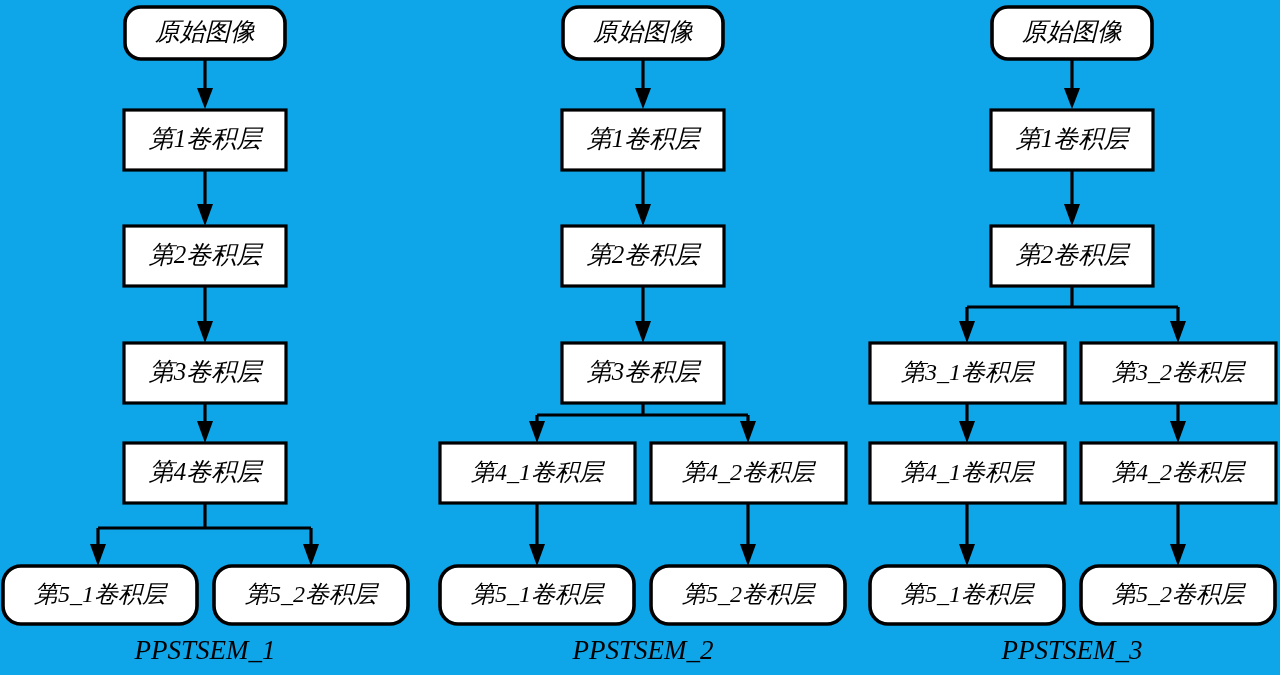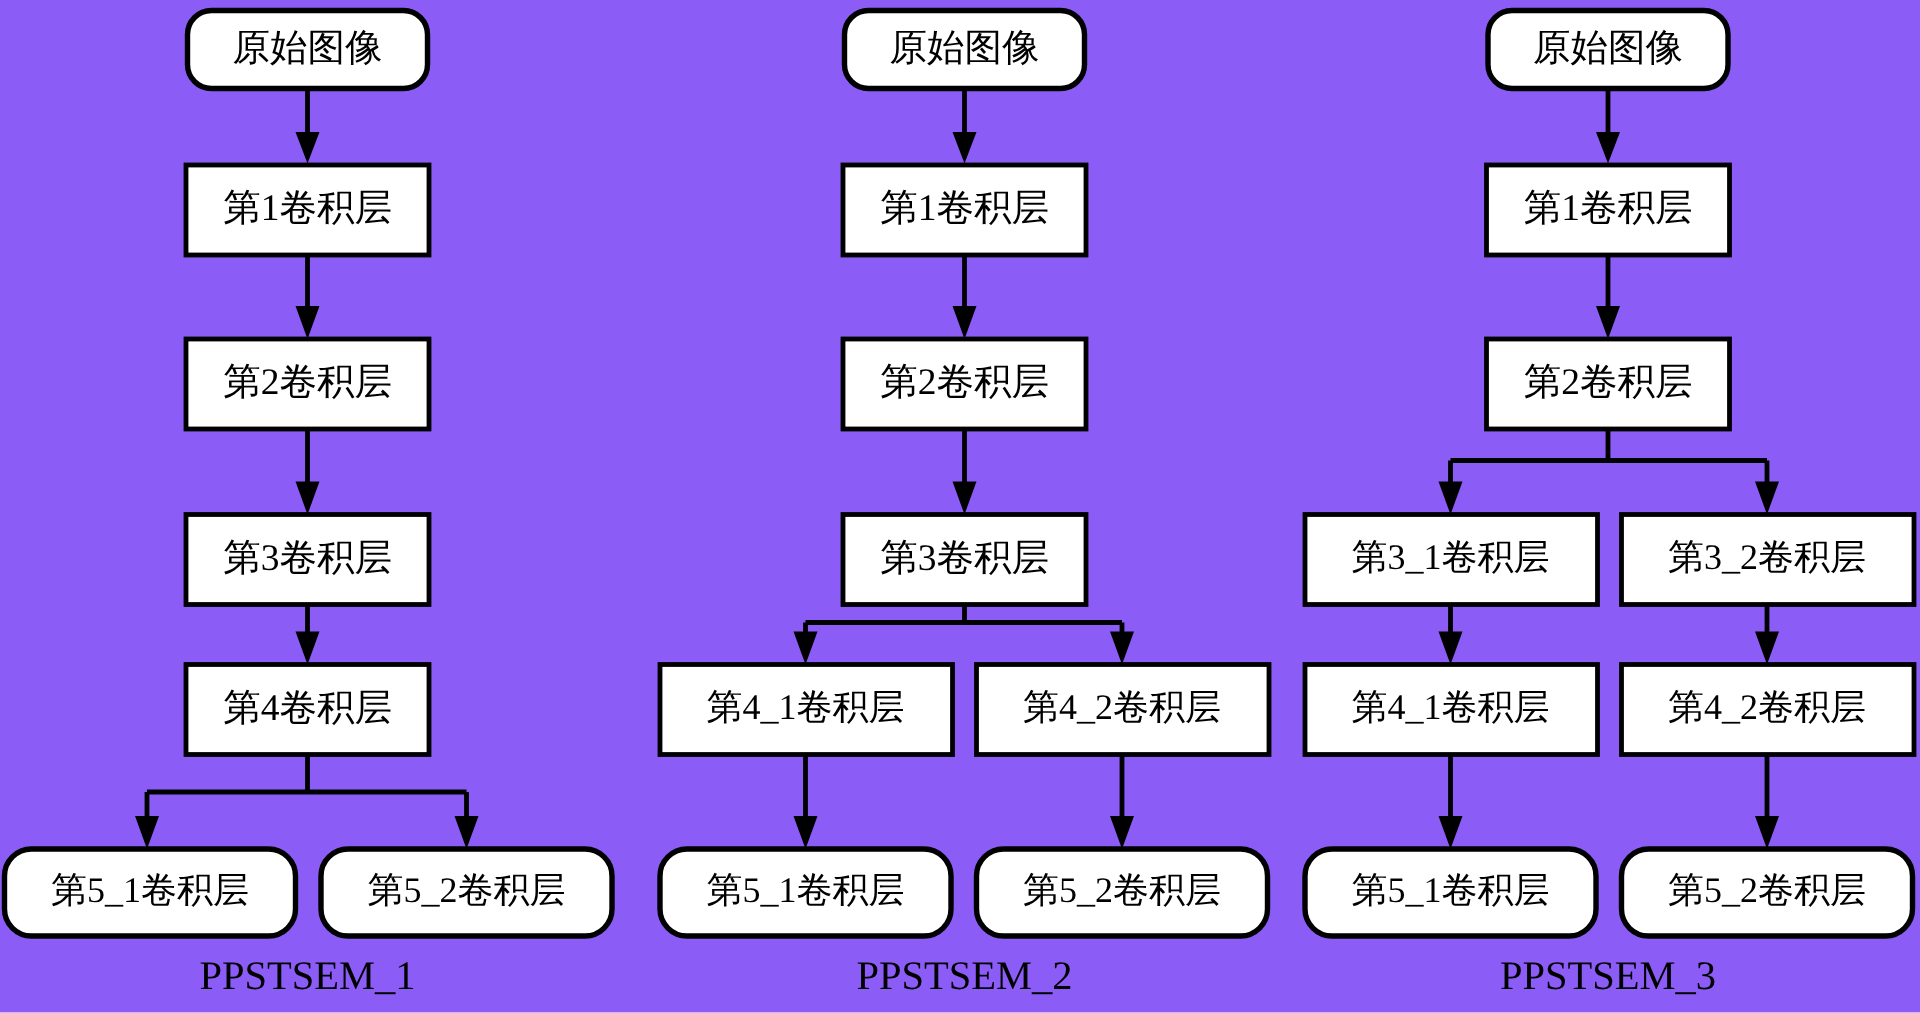--- a/index.html
+++ b/index.html
@@ -4,23 +4,24 @@
 <style>
   html, body {
     margin: 0;
     padding: 0;
     background: #ffffff;
   }
   #page {
     position: relative;
     width: 1280px;
     height: 675px;
-    background: #8b5cf6;
+    background: #0ea5e9;
     overflow: hidden;
     font-family: "Liberation Serif", "DejaVu Serif", serif;
+    font-style: italic;
   }
   svg.diagram {
     position: absolute;
     left: 0;
     top: 0;
     width: 1280px;
     height: 675px;
     display: block;
   }
   .node-rect {

